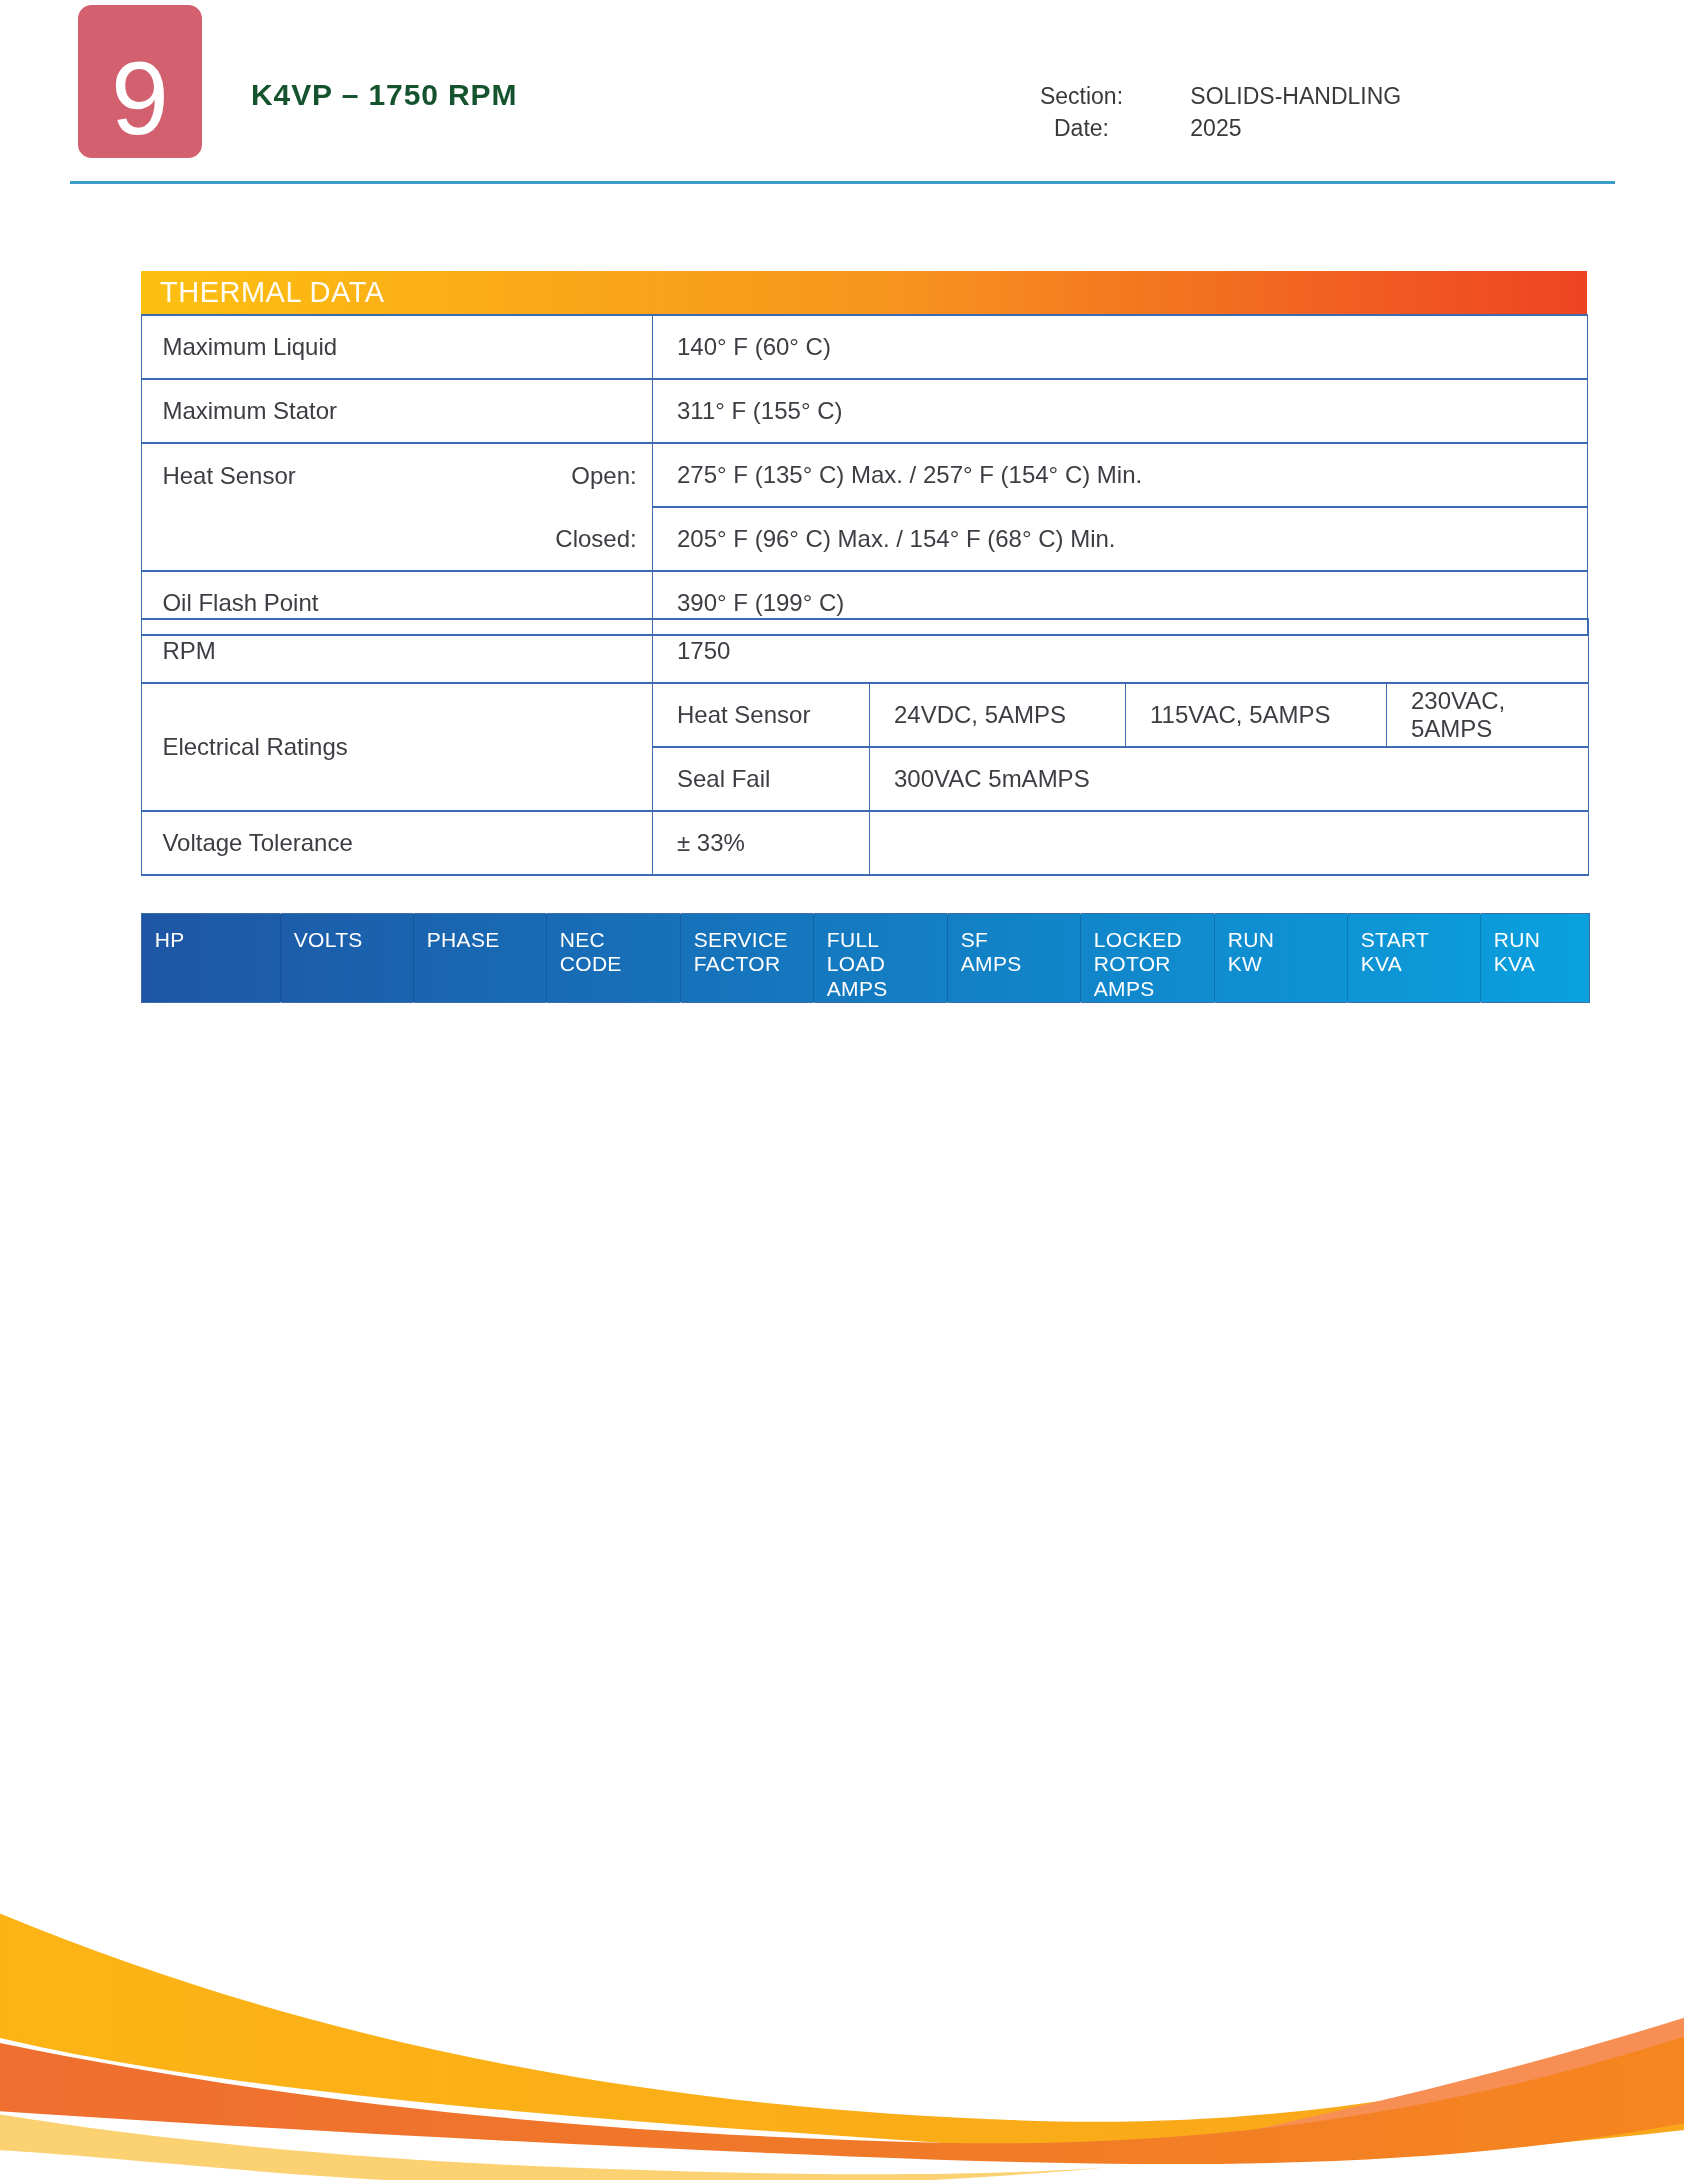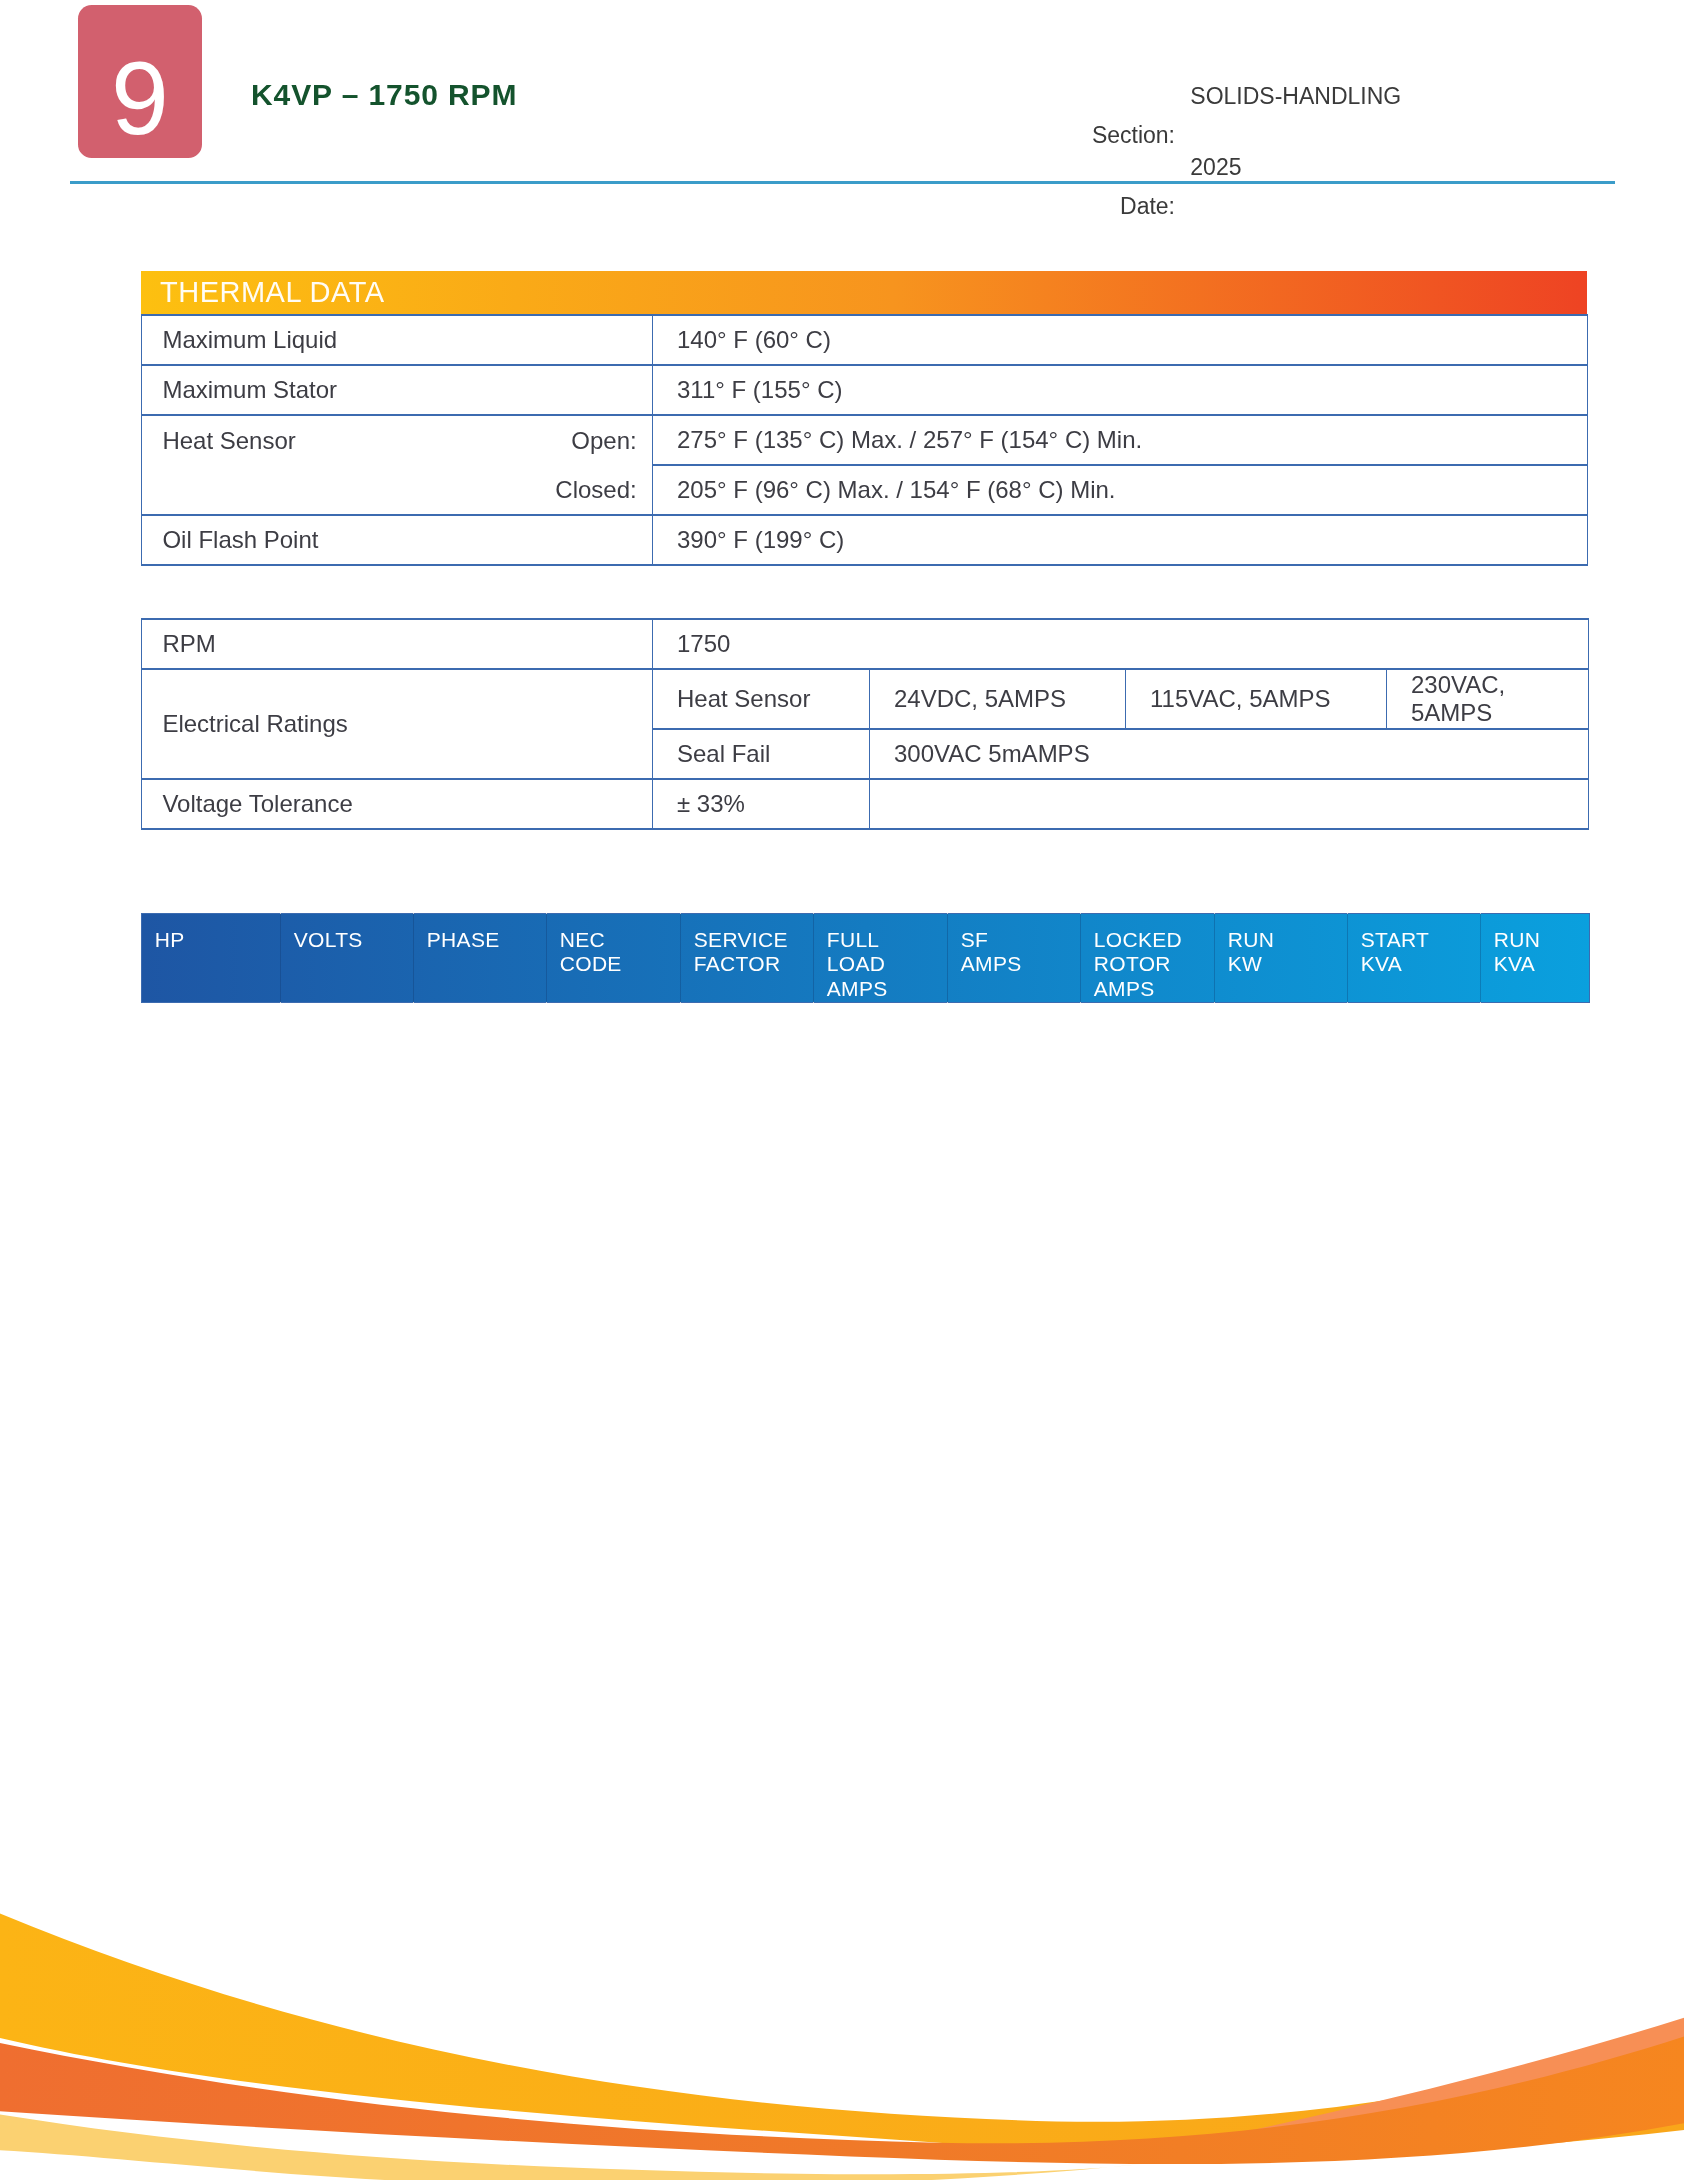--- a/index.html
+++ b/index.html
@@ -5,31 +5,31 @@
   html,body{margin:0;padding:0;background:#e8e8e8;}
   .page{position:relative;width:1685px;height:2181px;background:#ffffff;overflow:hidden;
         font-family:"Liberation Sans",sans-serif;color:#3d3d44;}
   
   .chapter-box{position:absolute;left:78px;top:5.1px;width:124px;height:153px;background:#d2606e;
                border-radius:13.6px;display:flex;align-items:flex-end;justify-content:center;}
   .chapter-num{color:#fff;font-size:104px;font-weight:300;line-height:1;padding-bottom:8.5px;}
   .doc-title{position:absolute;left:251px;top:78px;font-size:30px;font-weight:600;color:#14532d;letter-spacing:0.9px;}
   .meta{position:absolute;left:988px;top:83px;display:grid;grid-template-columns:187px auto;
         column-gap:15.3px;row-gap:5.1px;font-size:23px;color:#3a3a3a;}
-  .meta .lab{text-align:right;margin-top:39px;}
+  .meta .lab{text-align:center;}
   .top-rule{position:absolute;left:70px;top:181px;width:1545px;height:2.6px;background:#3b9cc9;}
   
   .section-block{position:absolute;left:141px;width:1446px;}
   .bar{height:43px;background:linear-gradient(90deg,#fdc010 0%,#f7941e 52%,#ee4323 100%);
        color:rgba(255,255,255,0.96);font-size:29px;letter-spacing:0.5px;
        display:flex;align-items:center;padding-left:19px;box-sizing:border-box;}
   
   table.info{width:100%;border-collapse:collapse;table-layout:fixed;font-size:24px;color:#3d3d44;}
   table.info td{border:1.4px solid #3c6bb0;border-top-width:2.2px;border-bottom-width:2.2px;
-                height:50px;box-sizing:border-box;vertical-align:middle;}
+                height:64px;box-sizing:border-box;vertical-align:middle;}
   td.lbl{padding-left:20.4px;}
   td.val{padding-left:24px;}
   .hs-cell{padding:0;}
   .hs-inner{display:flex;flex-direction:column;height:100%;}
   .hs-half{flex:1;display:flex;align-items:center;justify-content:space-between;
            padding-left:20.4px;padding-right:15.3px;}
   .hs-half.closed{justify-content:flex-end;}
   
   table.motor{width:100%;border-collapse:collapse;table-layout:fixed;font-size:20.4px;color:#404048;}
   table.motor thead tr{background:linear-gradient(90deg,#1e56a4 0%,#0aa0de 100%);}

